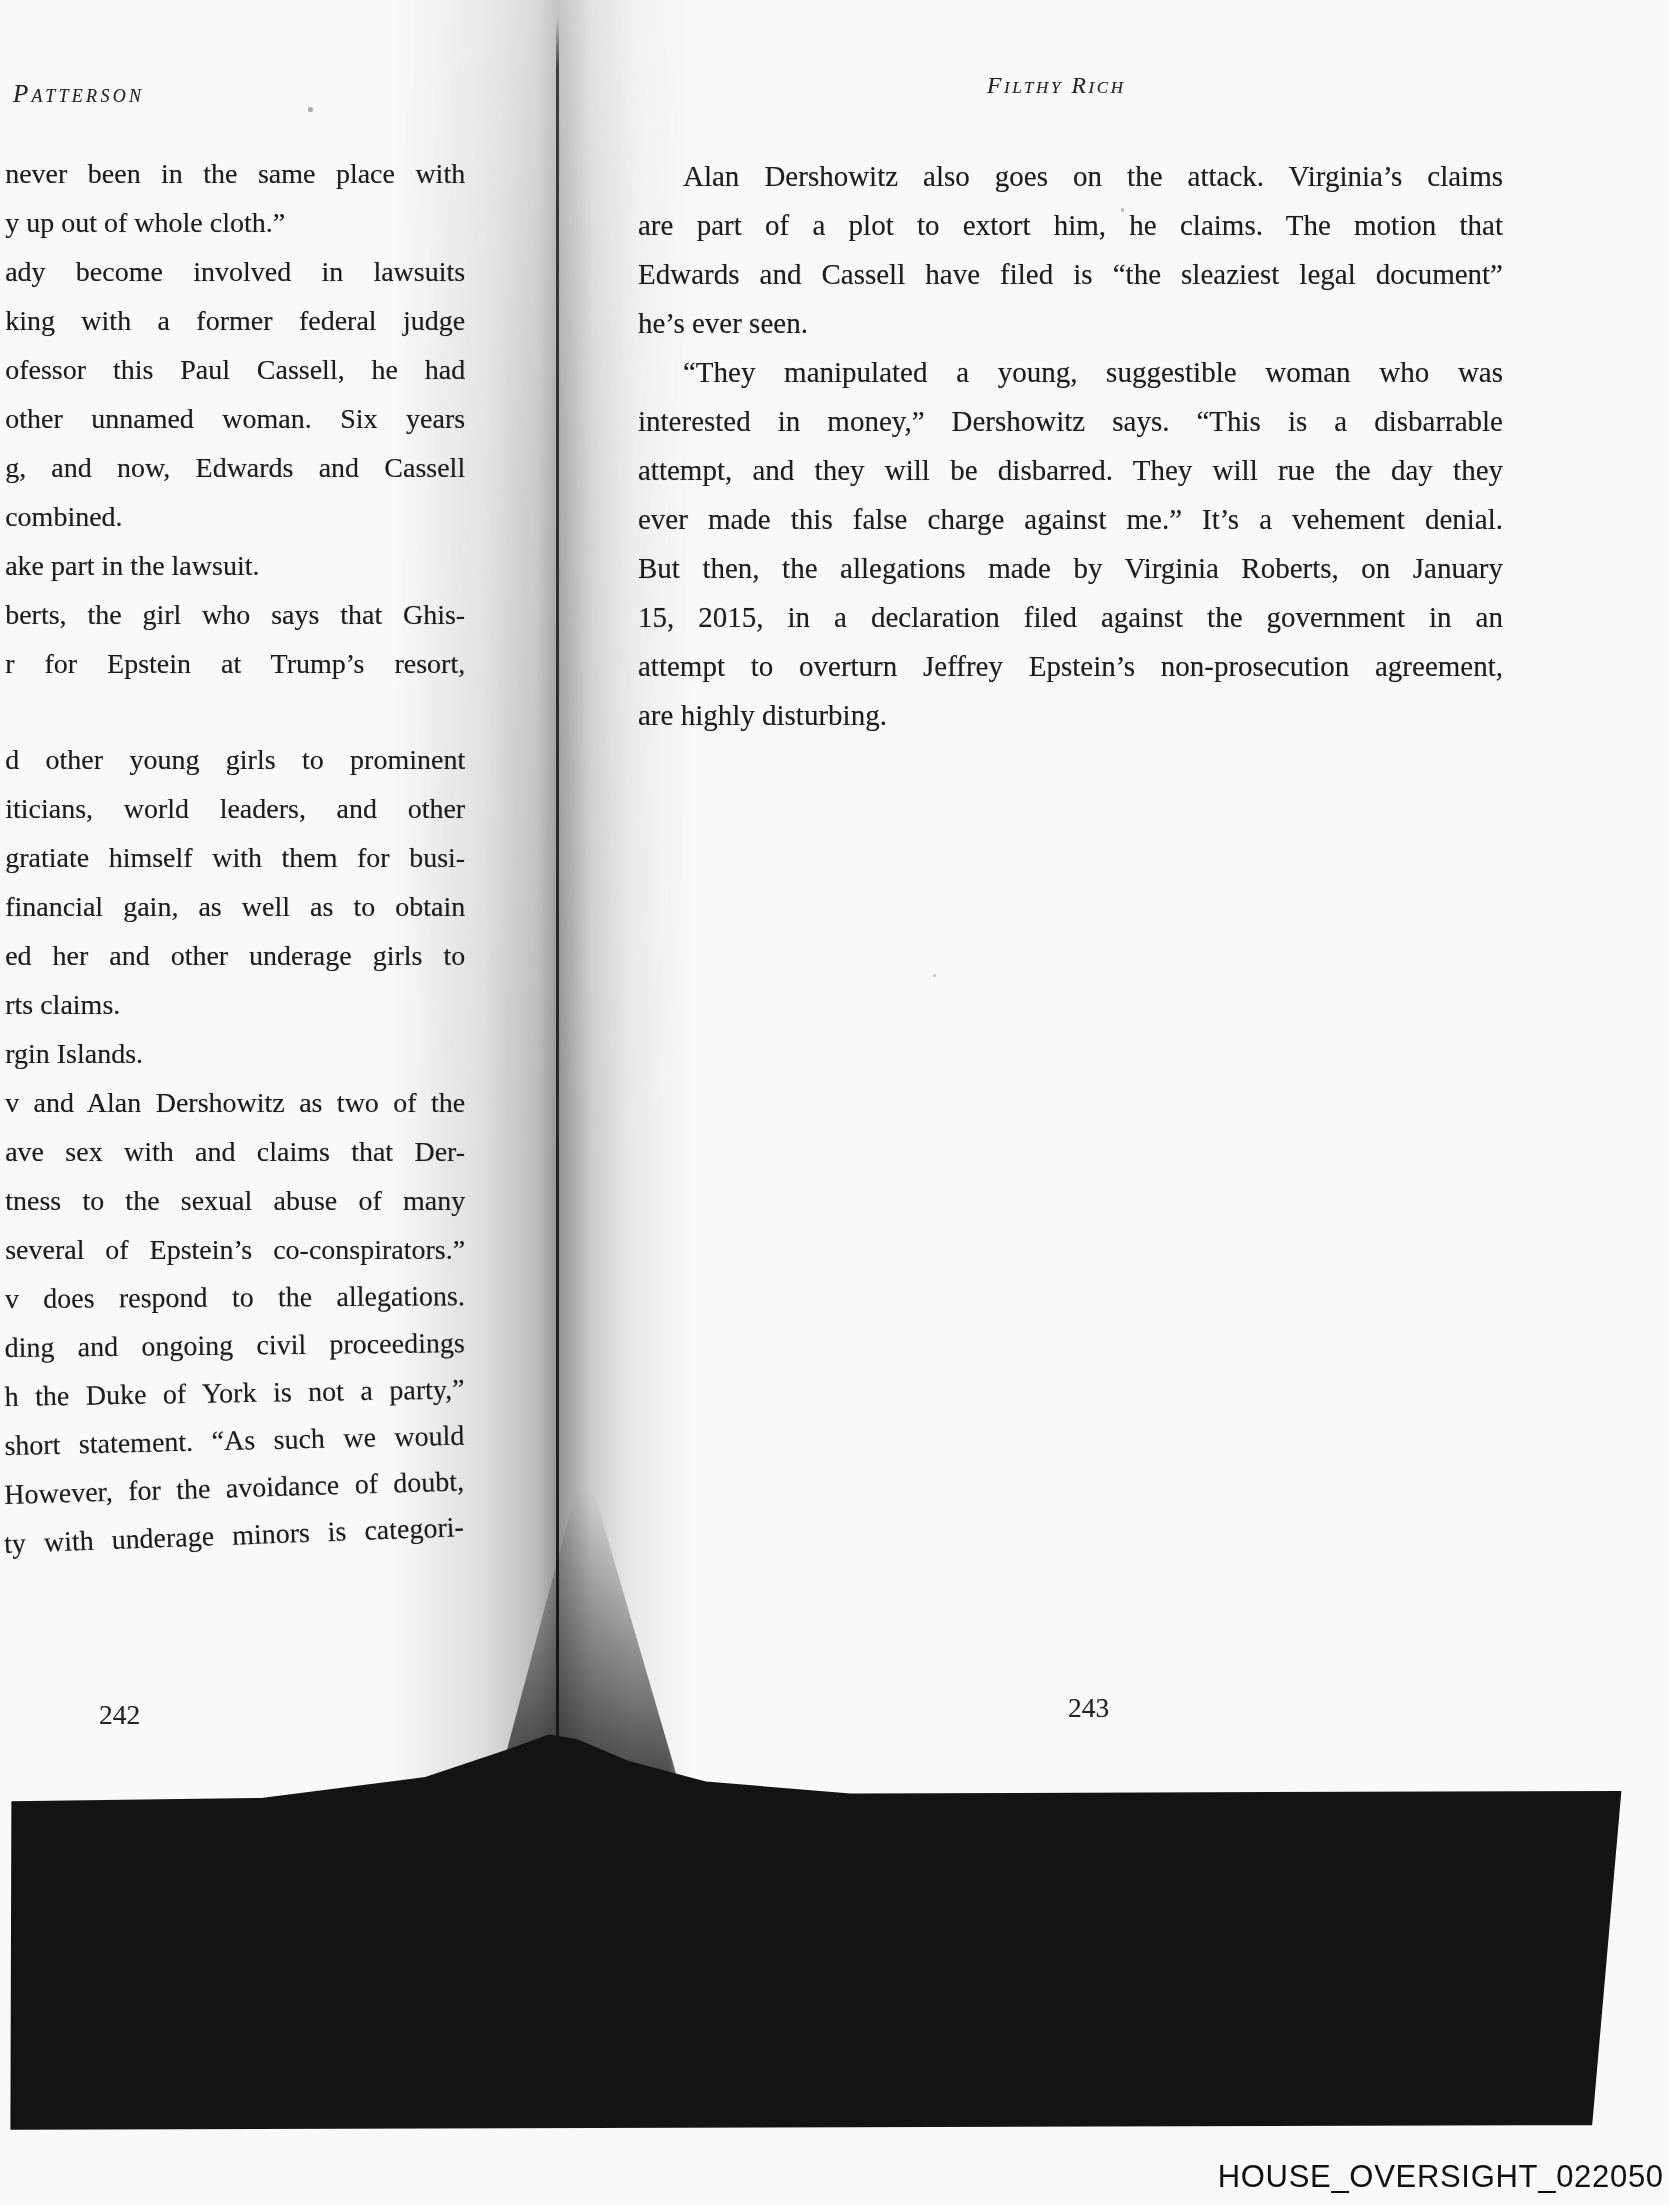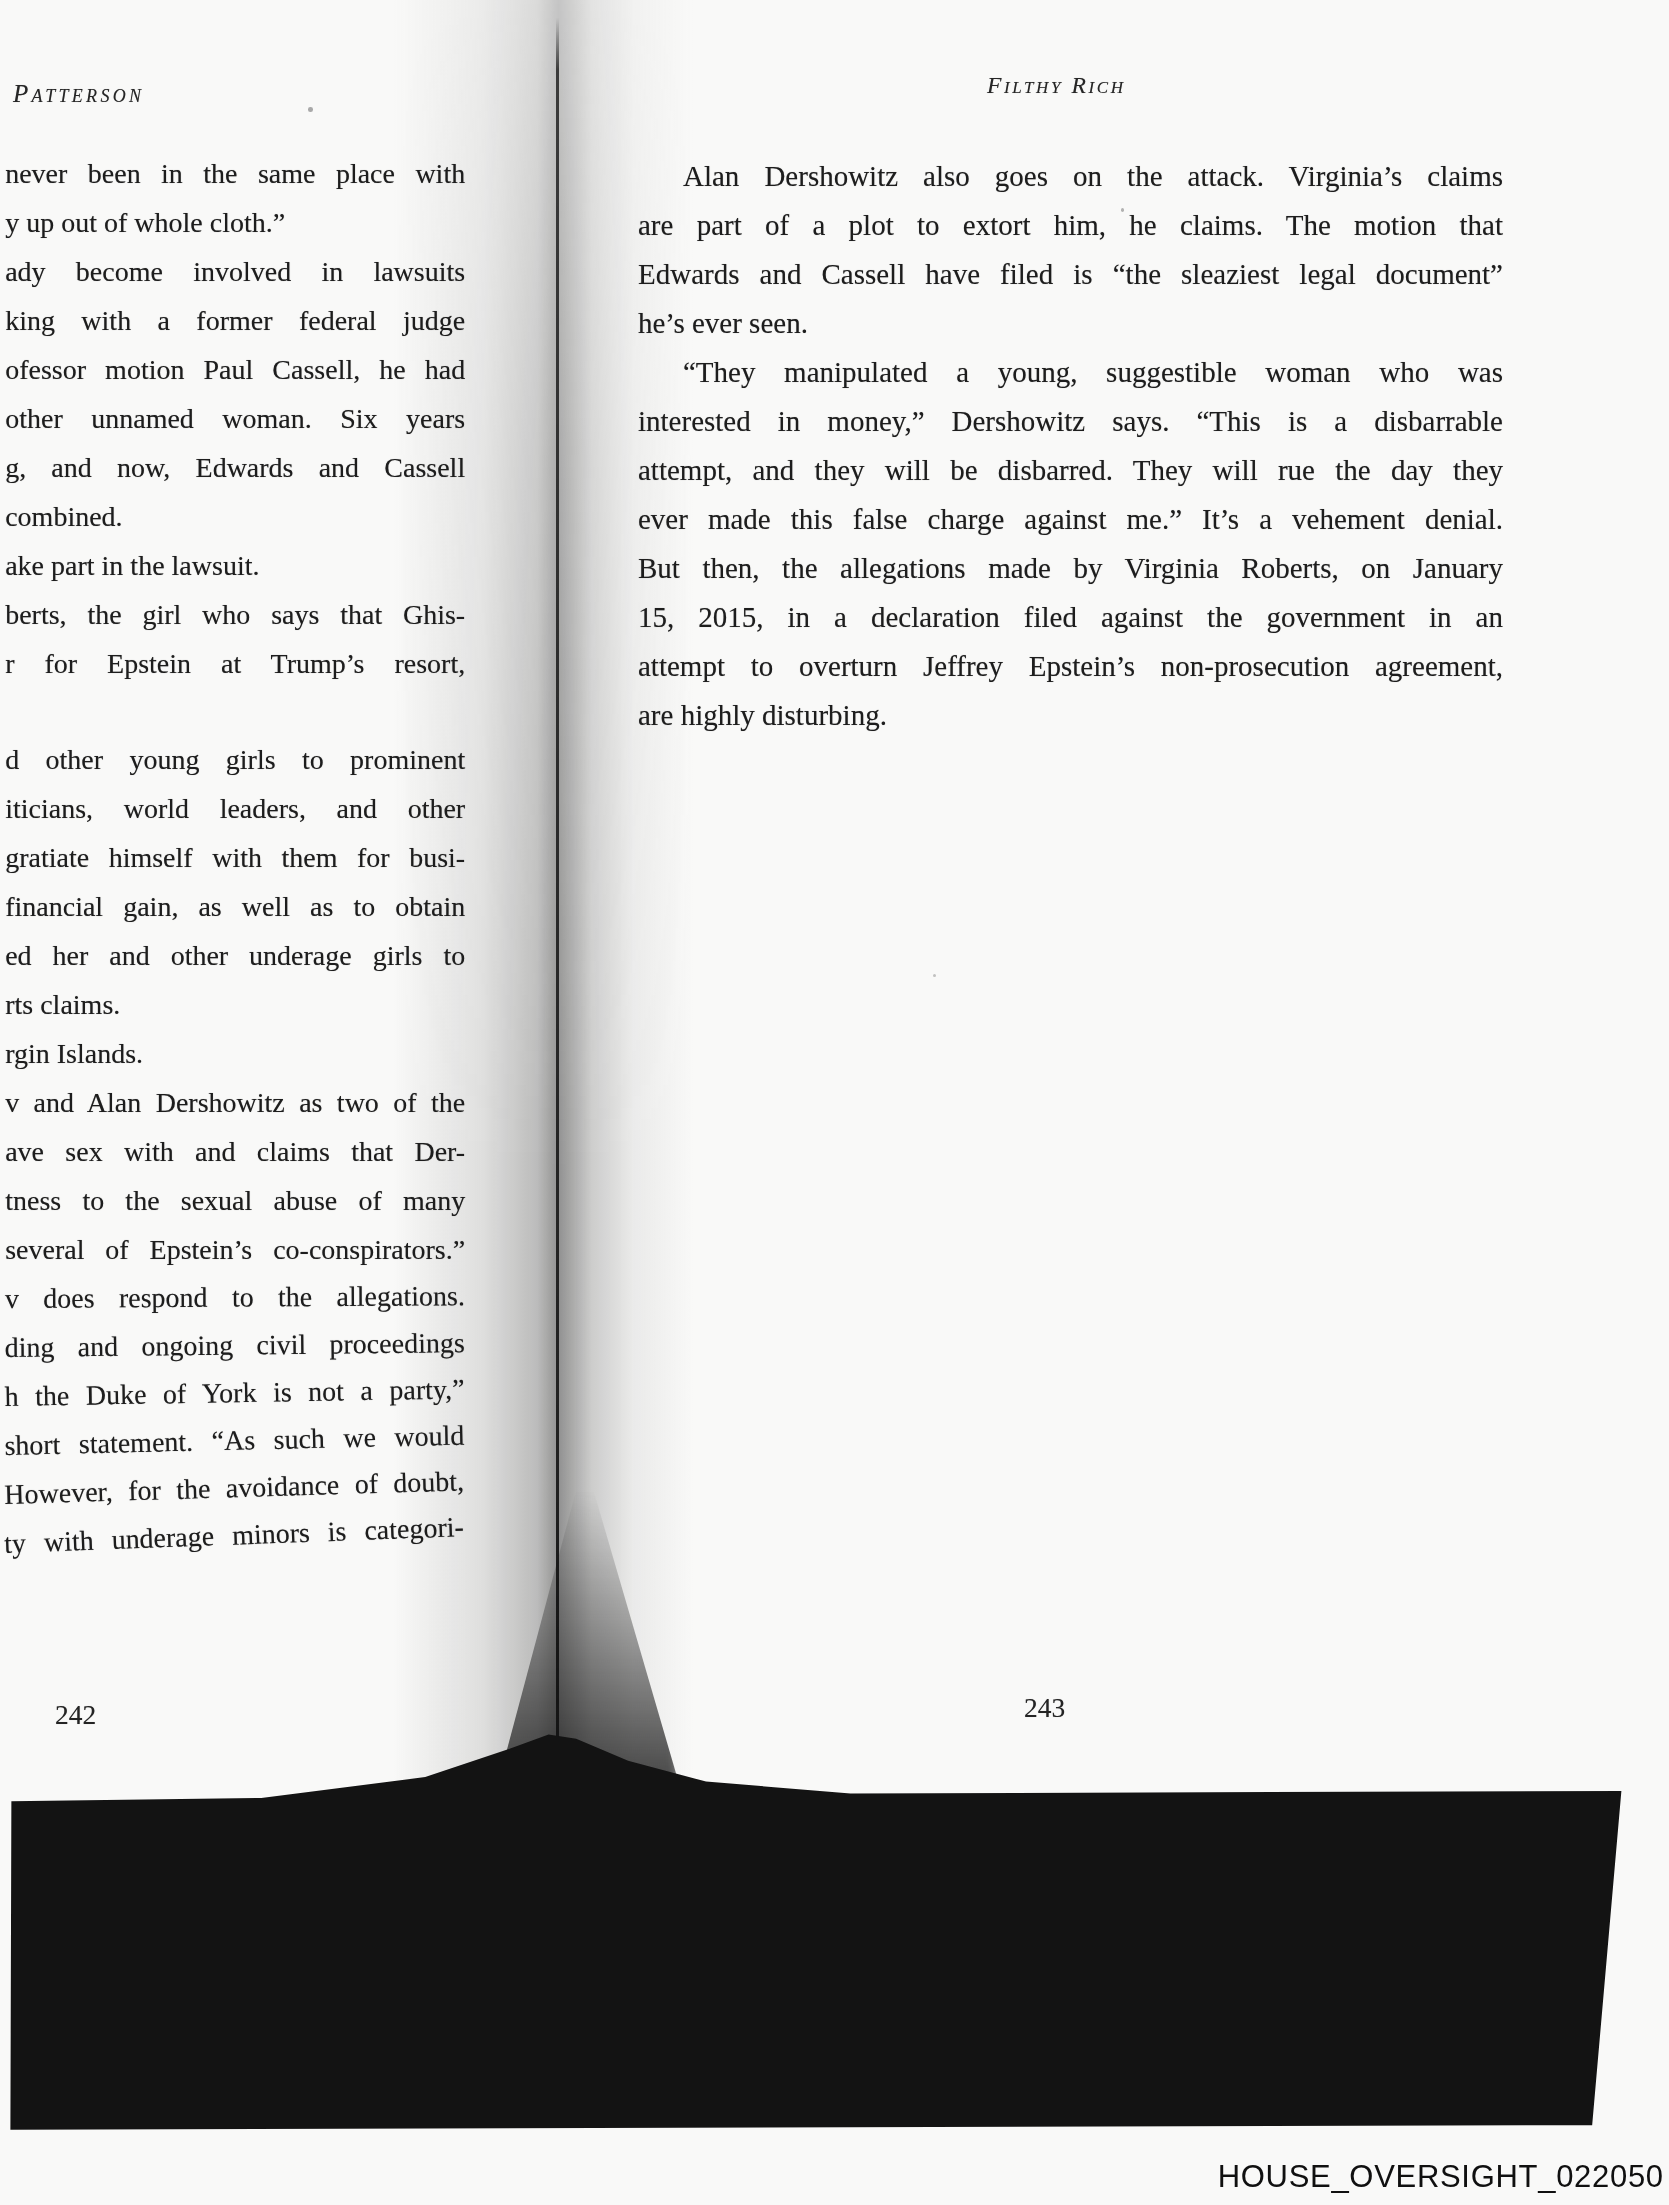--- a/index.html
+++ b/index.html
@@ -53,20 +53,21 @@
     color:#262626;
     z-index:2;
     text-shadow:0 0 0.7px rgba(30,30,30,.4);
     font-style:italic;
   }
   .running-header.left{left:13px;top:80px;font-size:25px;letter-spacing:3.3px;}
   .running-header.right{left:987px;top:72px;font-size:23.6px;letter-spacing:2.6px;}
   .pagenum{
     position:absolute;font-size:27.5px;color:#242424;z-index:2;
     text-shadow:0 0 0.7px rgba(30,30,30,.35);
+    margin-left:44px;
   }
   .pagenum.left{left:55px;top:1699px;}
   .pagenum.right{left:1024px;top:1692px;}
 
   
   .left-text{
     position:absolute;left:5.2px;top:149px;width:460px;z-index:2;
     font-size:28px;line-height:49px;
     text-shadow:0 0 0.8px rgba(25,25,25,.45);
   }
@@ -143,21 +144,21 @@
 
   <div class="running-header left">Patterson</div>
   <div class="running-header right">Filthy Rich</div>
 
   <div class="left-text">
       <div class="left-block">
         <div class="left-line">never been in the same place with</div>
         <div class="left-line short">y up out of whole cloth.”</div>
         <div class="left-line">ady become involved in lawsuits</div>
         <div class="left-line">king with a former federal judge</div>
-        <div class="left-line">ofessor motion Paul Cassell, he had</div>
+        <div class="left-line">ofessor this Paul Cassell, he had</div>
         <div class="left-line">other unnamed woman. Six years</div>
         <div class="left-line">g, and now, Edwards and Cassell</div>
         <div class="left-line short">combined.</div>
         <div class="left-line short">ake part in the lawsuit.</div>
         <div class="left-line">berts, the girl who says that Ghis-</div>
         <div class="left-line">r for Epstein at Trump’s resort,</div>
       </div>
       <div class="left-block">
         <div class="left-line">d other young girls to prominent</div>
         <div class="left-line">iticians, world leaders, and other</div>

